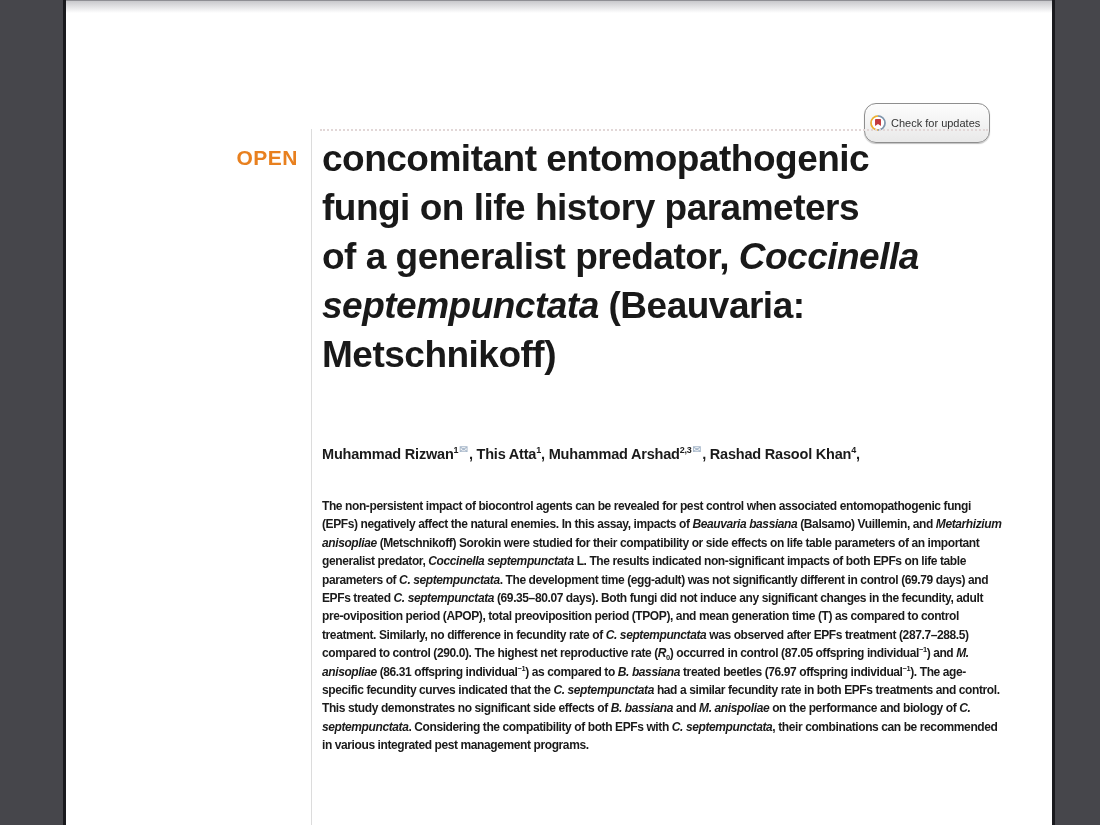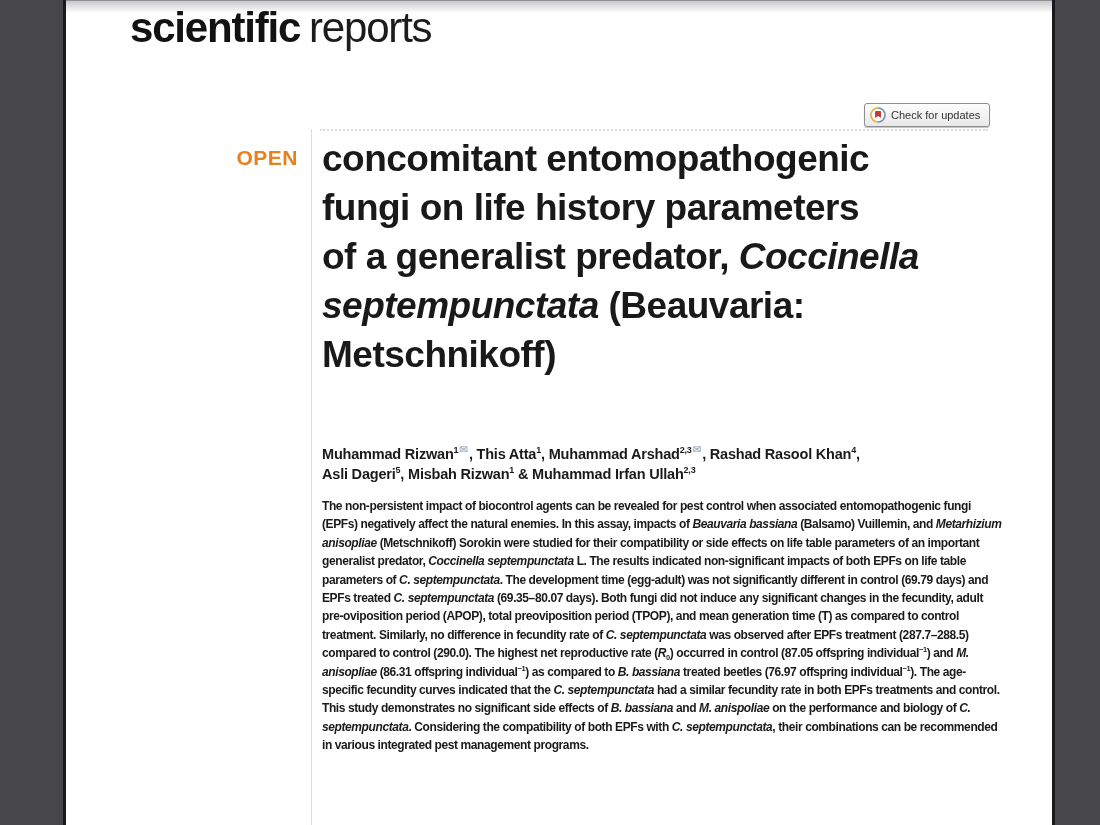--- a/index.html
+++ b/index.html
@@ -45,28 +45,28 @@
     white-space: nowrap;
   }
   .brand-bold { font-weight: 700; }
   .brand-light { font-weight: 400; margin-left: 9px; color: #1c1c1c; }
 
   
   .crossmark-btn {
     position: absolute;
     left: 798px;
     top: 103px;
-    height: 24px;
+    height: 40px;
     display: flex;
     align-items: center;
     gap: 5px;
     padding: 2px 9px 2px 5px;
     background: linear-gradient(#fdfdfd, #e9e9e9);
     border: 1px solid #8e8e8e;
-    border-radius: 3px;
+    border-radius: 12px;
     box-shadow: 0 1px 1px rgba(0,0,0,.25);
     font-family: "Liberation Sans", sans-serif;
     font-size: 11px;
     color: #333;
     cursor: pointer;
   }
   .crossmark-btn svg { display: block; }
 
   
   .dotted-rule {
@@ -153,23 +153,20 @@
     margin: 0 1px;
     cursor: pointer;
   }
 </style>
 </head>
 <body>
 
 <div class="stage">
   <div class="page">
 
-    <div class="masthead">
-      <span class="brand-bold">scientific</span><span class="brand-light">reports</span>
-    </div>
 
     <button class="crossmark-btn">
       <svg width="16" height="16" viewBox="-8 -8 16 16">
         <circle cx="0" cy="0" r="7" fill="#ffffff" stroke="#c6cdd6" stroke-width="1.6"></circle>
         <path d="M 0,7 A 7,7 0 0 1 0,-7" fill="none" stroke="#f3b229" stroke-width="1.6"></path>
         <path d="M 0,-7 A 7,7 0 0 1 0,7" fill="none" stroke="#7f95ad" stroke-width="1.6"></path>
         <path d="M -2.9,-4.4 h5.8 a0.9,0.9 0 0 1 0.9,0.9 v8 l-3.8,-2.6 -3.8,2.6 v-8 a0.9,0.9 0 0 1 0.9,-0.9 z" transform="translate(0,-0.6) scale(0.78)" fill="#c23a3e"></path>
       </svg>
       <span>Check for updates</span>
     </button>
@@ -182,19 +179,18 @@
     <h1 class="title">
         <div><span>concomitant entomopathogenic</span></div>
         <div><span>fungi on life history parameters</span></div>
         <div><span>of a generalist predator, </span><span class="seg-i">Coccinella</span></div>
         <div><span class="seg-i">septempunctata</span><span> (Beauvaria:</span></div>
         <div><span>Metschnikoff)</span></div>
       </h1>
 
     <div class="authors">
         <div><span>Muhammad Rizwan</span><span class="seg-sup">1</span><span class="seg-env">✉</span><span>, This Atta</span><span class="seg-sup">1</span><span>, Muhammad Arshad</span><span class="seg-sup">2,3</span><span class="seg-env">✉</span><span>, Rashad Rasool Khan</span><span class="seg-sup">4</span><span>,</span></div>
-        <div><span>Asli Dageri</span><span class="seg-sup">5</span><span>, Misbah Rizwan</span><span class="seg-sup">1</span><span> &amp; Muhammad Irfan Ullah</span><span class="seg-sup">2,3</span></div>
       </div>
 
     <p class="abstract"><span>The non-persistent impact of biocontrol agents can be revealed for pest control when associated entomopathogenic fungi (EPFs) negatively affect the natural enemies. In this assay, impacts of </span><span class="seg-i">Beauvaria bassiana</span><span> (Balsamo) Vuillemin, and </span><span class="seg-i">Metarhizium anisopliae</span><span> (Metschnikoff) Sorokin were studied for their compatibility or side effects on life table parameters of an important generalist predator, </span><span class="seg-i">Coccinella septempunctata</span><span> L. The results indicated non-significant impacts of both EPFs on life table parameters of </span><span class="seg-i">C. septempunctata</span><span>. The development time (egg-adult) was not significantly different in control (69.79 days) and EPFs treated </span><span class="seg-i">C. septempunctata</span><span> (69.35–80.07 days). Both fungi did not induce any significant changes in the fecundity, adult pre-oviposition period (APOP), total preoviposition period (TPOP), and mean generation time (T) as compared to control treatment. Similarly, no difference in fecundity rate of </span><span class="seg-i">C. septempunctata</span><span> was observed after EPFs treatment (287.7–288.5) compared to control (290.0). The highest net reproductive rate (</span><span class="seg-i">R</span><span class="seg-sub">0</span><span>) occurred in control (87.05 offspring individual</span><span class="seg-sup">−1</span><span>) and </span><span class="seg-i">M. anisopliae</span><span> (86.31 offspring individual</span><span class="seg-sup">−1</span><span>) as compared to </span><span class="seg-i">B. bassiana</span><span> treated beetles (76.97 offspring individual</span><span class="seg-sup">−1</span><span>). The age-specific fecundity curves indicated that the </span><span class="seg-i">C. septempunctata</span><span> had a similar fecundity rate in both EPFs treatments and control. This study demonstrates no significant side effects of </span><span class="seg-i">B. bassiana</span><span> and </span><span class="seg-i">M. anispoliae</span><span> on the performance and biology of </span><span class="seg-i">C. septempunctata</span><span>. Considering the compatibility of both EPFs with </span><span class="seg-i">C. septempunctata</span><span>, their combinations can be recommended in various integrated pest management programs.</span></p>
 
   </div>
 </div>
 
 </body></html>

